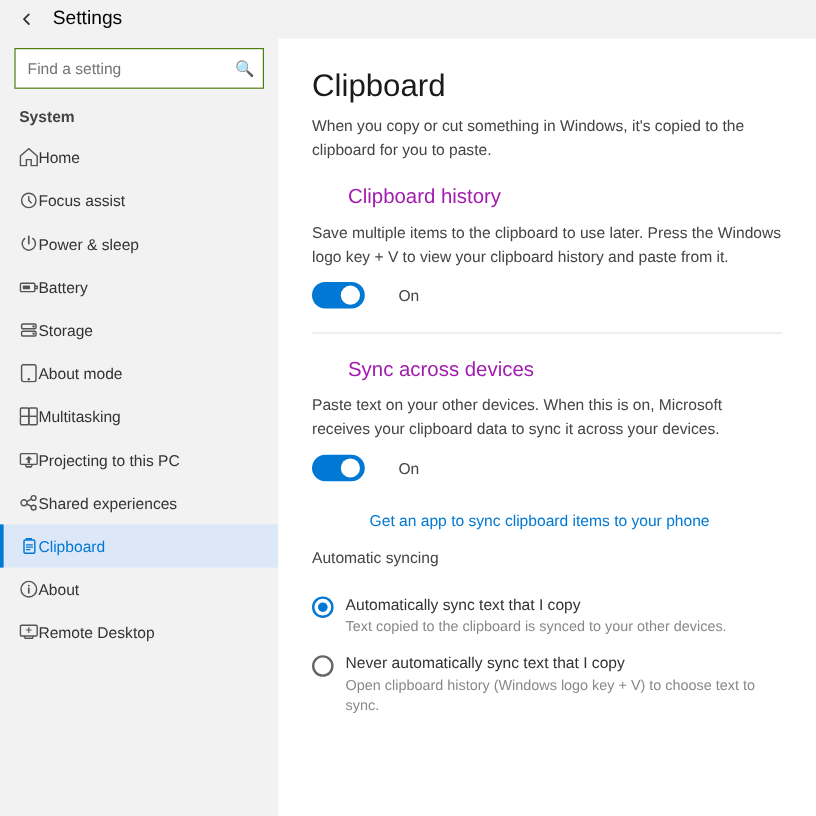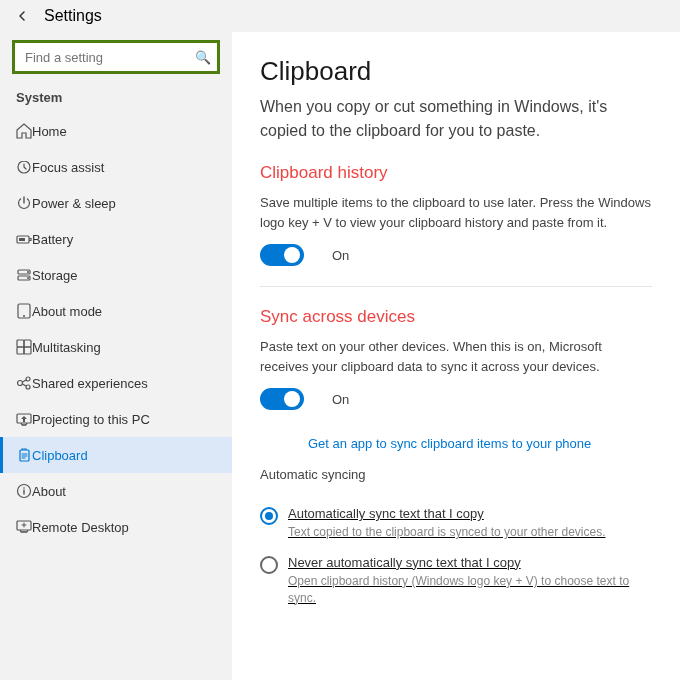--- a/index.html
+++ b/index.html
@@ -51,21 +51,21 @@
       padding-bottom: 8px;
     }
 
     .sidebar-search {
       margin: 8px 12px 12px 12px;
       position: relative;
     }
     .sidebar-search input {
       width: 100%;
       height: 34px;
-      border: 3px solid #4d7c0f;
+      border: 1px solid #4d7c0f;
       background: white;
       padding: 0 32px 0 10px;
       font-size: 13px;
       outline: none;
     }
     .sidebar-search .search-icon {
       position: absolute;
       right: 8px;
       top: 50%;
       transform: translateY(-50%);
@@ -115,31 +115,32 @@
       padding: 24px 28px;
     }
 
     .page-title {
       font-size: 26px;
       font-weight: 300;
       color: #1a1a1a;
       margin-bottom: 8px;
     }
     .page-description {
-      font-size: 16px;
+      font-size: 13px;
       color: #444;
       line-height: 1.5;
       margin-bottom: 20px;
     }
 
     .section-title {
       font-size: 17px;
       font-weight: 400;
-      color: #ef4444;
+      color: #a21caf;
       margin-bottom: 10px;
+      margin-left: 30px;
     }
 
     .section-description {
       font-size: 13px;
       color: #444;
       line-height: 1.5;
       margin-bottom: 12px;
     }
 
     .divider {
@@ -197,21 +198,20 @@
       color: #444;
       margin-bottom: 24px;
     }
 
     
     .radio-option {
       display: flex;
       align-items: flex-start;
       gap: 10px;
       margin-bottom: 14px;
-      text-decoration: underline;
     }
     .radio-btn {
       width: 18px;
       height: 18px;
       border-radius: 50%;
       border: 2px solid #0078d4;
       flex-shrink: 0;
       margin-top: 1px;
       position: relative;
       cursor: pointer;
@@ -334,40 +334,40 @@
           <rect x="1" y="8" width="7" height="7" rx="1" stroke="#555" stroke-width="1.2"></rect>
           <rect x="8" y="8" width="7" height="7" rx="1" stroke="#555" stroke-width="1.2"></rect>
         </svg>
       </span>
       <span>Multitasking</span>
     </div>
 
     <div class="sidebar-item">
       <span class="icon">
         <svg width="16" height="16" viewBox="0 0 16 16" fill="none">
+          <rect x="1" y="3" width="14" height="9" rx="1" stroke="#555" stroke-width="1.2"></rect>
+          <path d="M5 12L6 14H10L11 12" stroke="#555" stroke-width="1.2"></path>
+          <path d="M6 14H10" stroke="#555" stroke-width="1.2"></path>
+          <path d="M8 5L11 8H9V11H7V8H5L8 5Z" fill="#555"></path>
+        </svg>
+      </span>
+      <span>Projecting to this PC</span>
+    </div>
+
+    <div class="sidebar-item">
+      <span class="icon">
+        <svg width="16" height="16" viewBox="0 0 16 16" fill="none">
           <circle cx="4" cy="8" r="2.5" stroke="#555" stroke-width="1.2"></circle>
           <circle cx="12" cy="4" r="2" stroke="#555" stroke-width="1.2"></circle>
           <circle cx="12" cy="12" r="2" stroke="#555" stroke-width="1.2"></circle>
           <path d="M6.5 7L10 5" stroke="#555" stroke-width="1.2"></path>
           <path d="M6.5 9L10 11" stroke="#555" stroke-width="1.2"></path>
         </svg>
       </span>
       <span>Shared experiences</span>
-    </div>
-
-    <div class="sidebar-item">
-      <span class="icon">
-        <svg width="16" height="16" viewBox="0 0 16 16" fill="none">
-          <rect x="1" y="3" width="14" height="9" rx="1" stroke="#555" stroke-width="1.2"></rect>
-          <path d="M5 12L6 14H10L11 12" stroke="#555" stroke-width="1.2"></path>
-          <path d="M6 14H10" stroke="#555" stroke-width="1.2"></path>
-          <path d="M8 5L11 8H9V11H7V8H5L8 5Z" fill="#555"></path>
-        </svg>
-      </span>
-      <span>Projecting to this PC</span>
     </div>
 
     <div class="sidebar-item active">
       <span class="icon">
         <svg width="16" height="16" viewBox="0 0 16 16" fill="none">
           <rect x="4" y="3" width="9" height="11" rx="1" stroke="#0078d4" stroke-width="1.2"></rect>
           <path d="M6 3V2H10V3" stroke="#0078d4" stroke-width="1.2"></path>
           <path d="M6 7H11M6 9H11M6 11H9" stroke="#0078d4" stroke-width="1" stroke-linecap="round"></path>
         </svg>
       </span>

